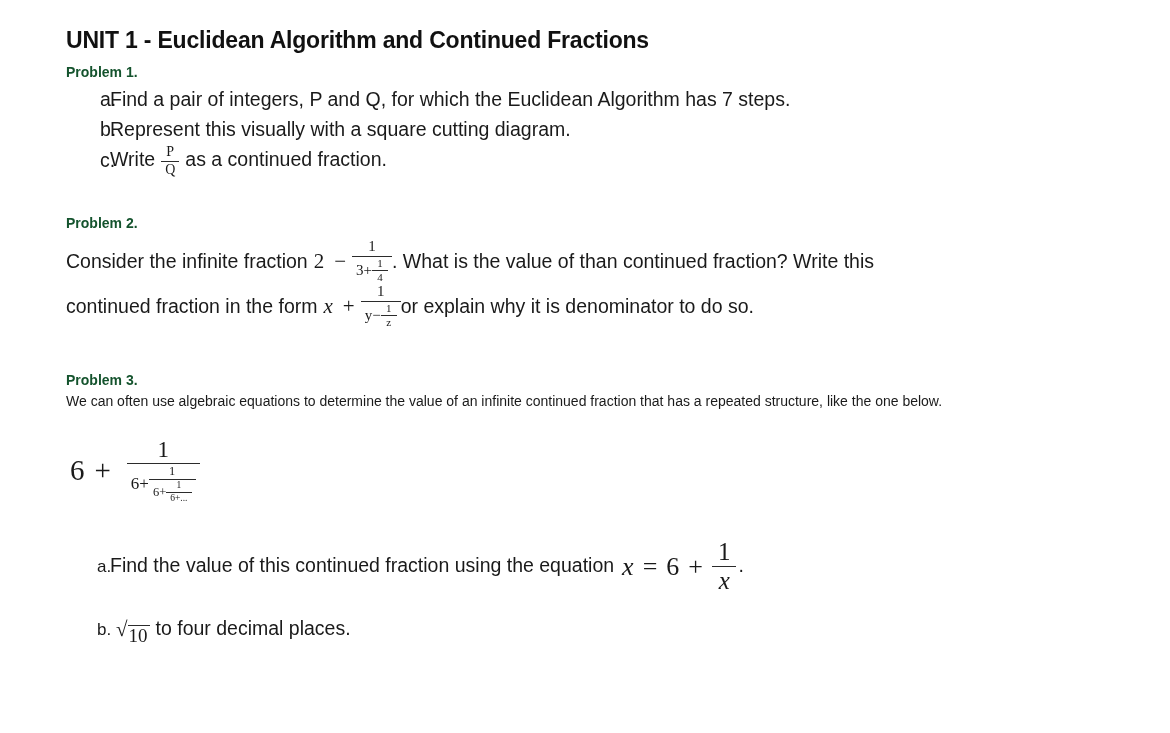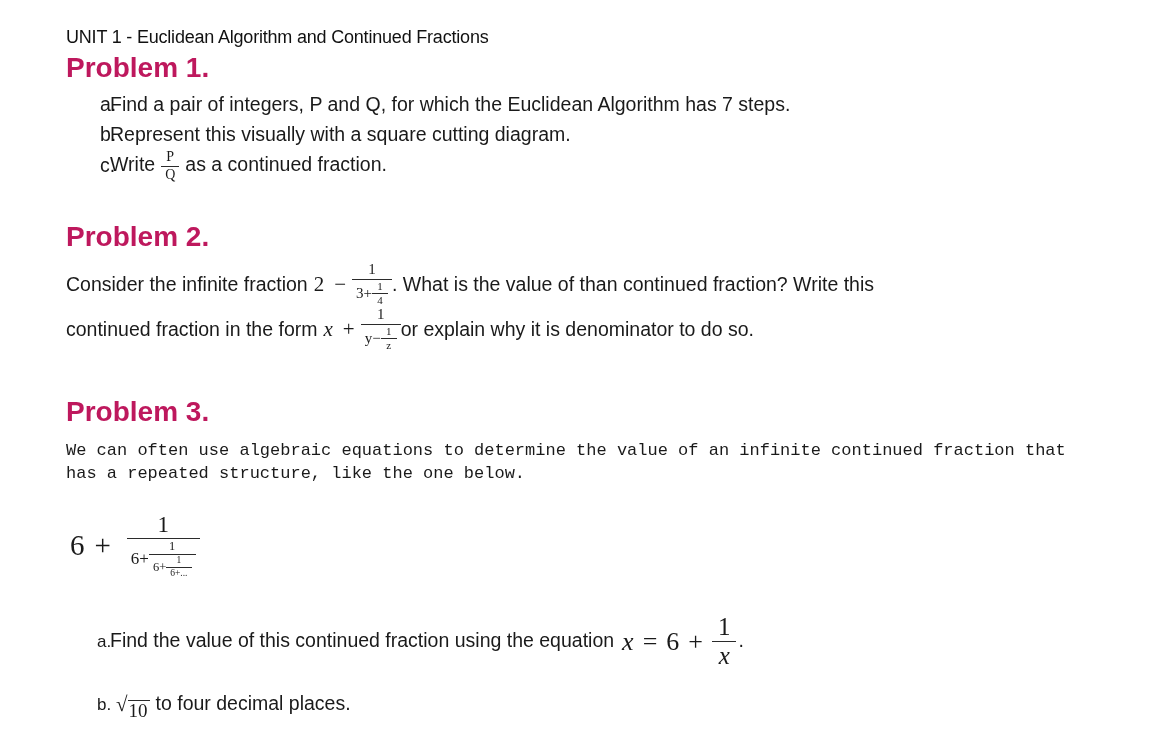--- a/index.html
+++ b/index.html
@@ -18,33 +18,33 @@
 
   .page {
     position: relative;
     width: 1170px;
     height: 733px;
     padding: 26px 64px 0 66px;
   }
 
   
   .unit-title {
-    font-size: 18px;
-    font-weight: normal;
+    font-size: 23px;
+    font-weight: bold;
     letter-spacing: -0.2px;
     line-height: 1.25;
-    margin: 0 0 1px 0;
+    margin: 0 0 8px 0;
     color: #111111;
   }
   .problem-head {
-    font-size: 28px;
+    font-size: 14px;
     font-weight: bold;
     line-height: 1.3;
     margin: 0;
-    color: #be185d;
+    color: #14532d;
   }
 
   
   .body-text {
     font-size: 19.5px;
     line-height: 1.36;
     color: #1a1a1a;
   }
 
   
@@ -134,25 +134,24 @@
   }
   .p2-line2 {
     display: flex;
     align-items: center;
     font-size: 19.5px;
     line-height: 1.2;
     white-space: nowrap;
   }
 
   .p3-para {
-    margin-top: 10px;
-    font-size: 17px;
+    margin-top: 3px;
+    font-size: 14px;
     line-height: 1.34;
     max-width: 1040px;
-    font-family: Liberation Mono, monospace;
   }
 
   .big-cf {
     margin-top: 16px;
     margin-left: 4px;
     display: flex;
     align-items: center;
     height: 88px;
   }
   .big-cf .lead {

